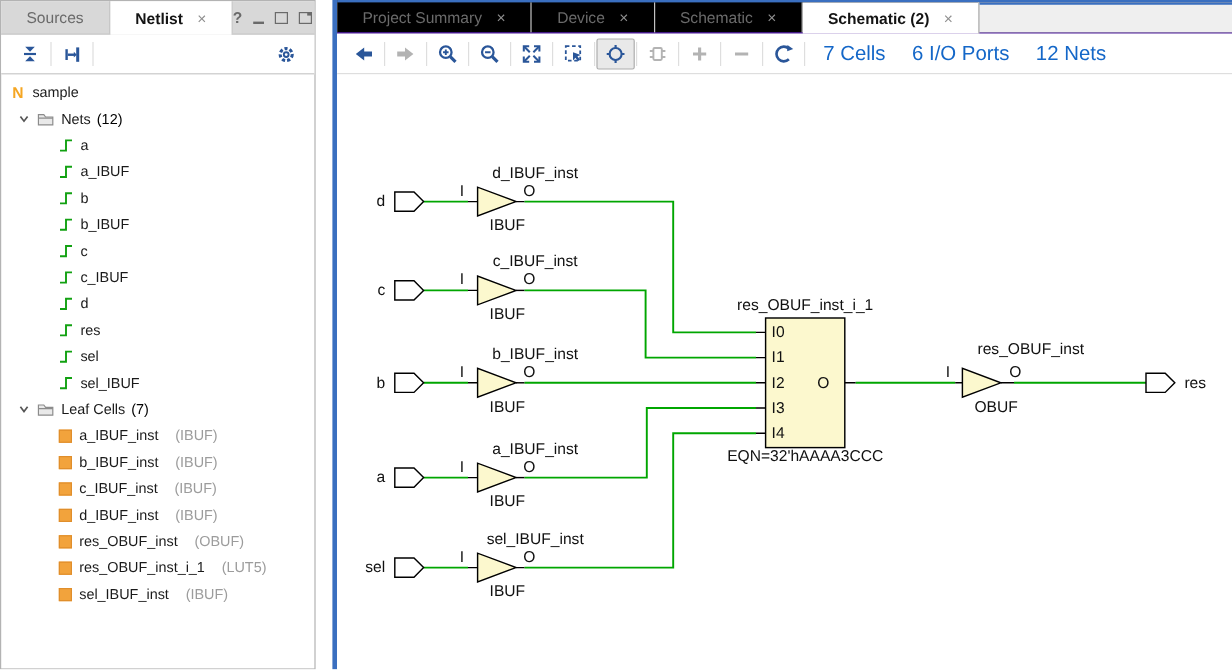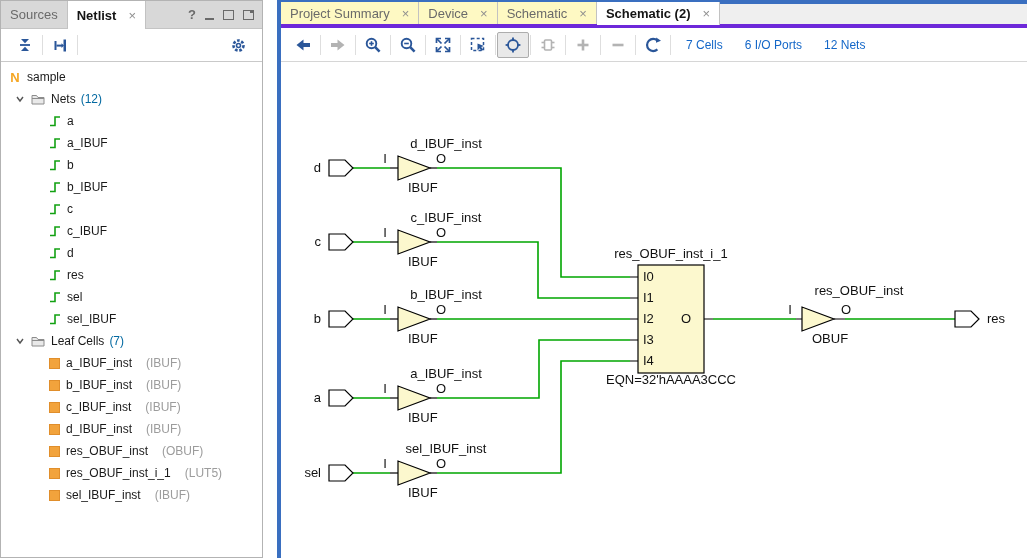--- a/index.html
+++ b/index.html
@@ -11,21 +11,21 @@
   
   .left-panel {
     position:absolute; left:0; top:0; width:263px; height:558px;
     border:1px solid #B3B3B3; box-sizing:border-box; background:#fff;
   }
   .lp-tabbar {
     height:28px; box-sizing:border-box; display:flex; align-items:stretch;
     background:#D8D8D8; border-bottom:1px solid #C4C4C4;
   }
   .tab {
-    display:flex; align-items:center; padding:0 9px; font-size:13px;
+    display:flex; align-items:center; padding:0 21px; font-size:13px;
     color:#6A6A6A; border-right:1px solid #C2C2C2; white-space:nowrap;
   }
   .tab.active { background:#fff; color:#141414; font-weight:bold; margin-bottom:-1px; z-index:2; }
   .tab .close { margin-left:12px; color:#8F8F8F; font-weight:normal; font-size:13px; cursor:default; }
   .win-ctrls { margin-left:auto; display:flex; align-items:center; gap:9px; padding-right:8px; }
   .help-glyph { font-size:13px; font-weight:bold; color:#6A6A6A; }
   .min-glyph { width:9px; height:8px; border-bottom:2px solid #6A6A6A; }
   .box-glyph { width:9px; height:8px; border:1.5px solid #6A6A6A; }
   .pop-glyph { width:9px; height:8px; border:1.5px solid #6A6A6A; position:relative; }
   .pop-glyph::after { content:""; position:absolute; right:-1px; top:-1px; width:4px; height:3px; background:#6A6A6A; }
@@ -38,39 +38,39 @@
   .tb-sep { width:1px; height:20px; background:#DEDEDE; margin:0 1px; }
   .flex-spacer { flex:1; }
 
   .tree { padding-top:4px; font-size:12px; color:#1A1A1A; }
   .trow { height:22px; display:flex; align-items:center; white-space:nowrap; }
   .trow .gap { width:6px; }
   .row-root { padding-left:8px; }
   .row-group { padding-left:14px; }
   .row-item { padding-left:48px; }
   .n-glyph { font-size:13px; font-weight:bold; color:#F5A623; width:12px; text-align:center; }
-  .count { color:#0369a1; margin-left:5px; }
+  .count { color:#000000; margin-left:5px; }
   .celltype { color:#9C9C9C; margin-left:14px; }
   .leaf-sq { width:11px; height:11px; background:#F2A33C; border:1px solid #E08E2B; box-sizing:border-box; }
 
   
   .accent-bar { position:absolute; left:277px; top:0; width:4px; height:558px; background:#3A6FC0; }
   .right-panel { position:absolute; left:281px; top:0; width:746px; height:558px; background:#fff; }
   .rp-tabbar {
     height:28px; box-sizing:border-box; display:flex; align-items:stretch;
-    background:#fef9c3; border-top:2px solid #3A6FC0; border-bottom:4px solid #6d28d9;
+    background:#000000; border-top:2px solid #3A6FC0; border-bottom:1px solid #6d28d9;
   }
   .tabbar-fill { flex:1; background:#EFEFEF; box-shadow:inset 0 2px 0 #3A6FC0; }
   .rp-toolbar {
     height:34px; box-sizing:border-box; display:flex; align-items:center;
     background:#fff; border-bottom:1px solid #D6D6D6; padding:0 6px;
   }
   .tb-btn.pressed { background:#E9E9E9; border:1px solid #ADADAD; border-radius:2px; box-sizing:border-box; }
   .stats { display:flex; align-items:center; gap:22px; margin-left:14px; }
-  .stat-link { font-size:12px; color:#1467C8; cursor:pointer; }
+  .stat-link { font-size:17px; color:#1467C8; cursor:pointer; }
 
   .canvas { position:absolute; left:0; top:62px; width:746px; height:496px; background:#fff; }
   svg text { font-family:"Liberation Sans", sans-serif; font-size:13px; fill:#111; }
 </style>
 </head>
 <body>
 
 <div id="app">
 
   <div class="left-panel">

